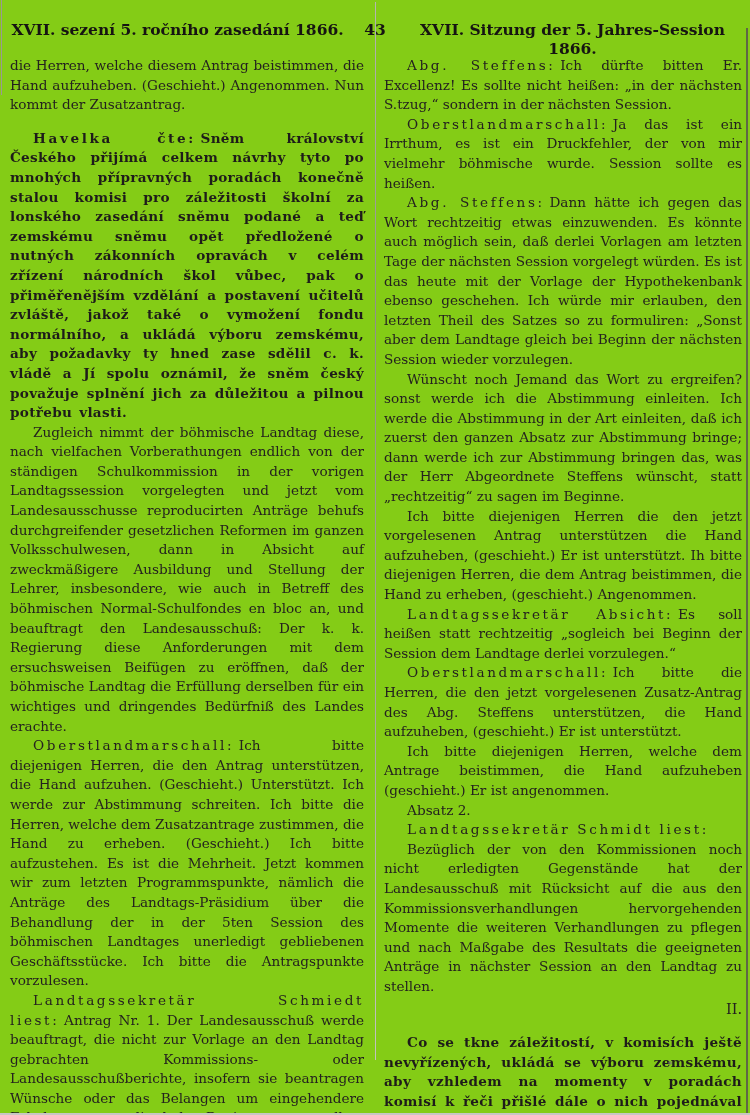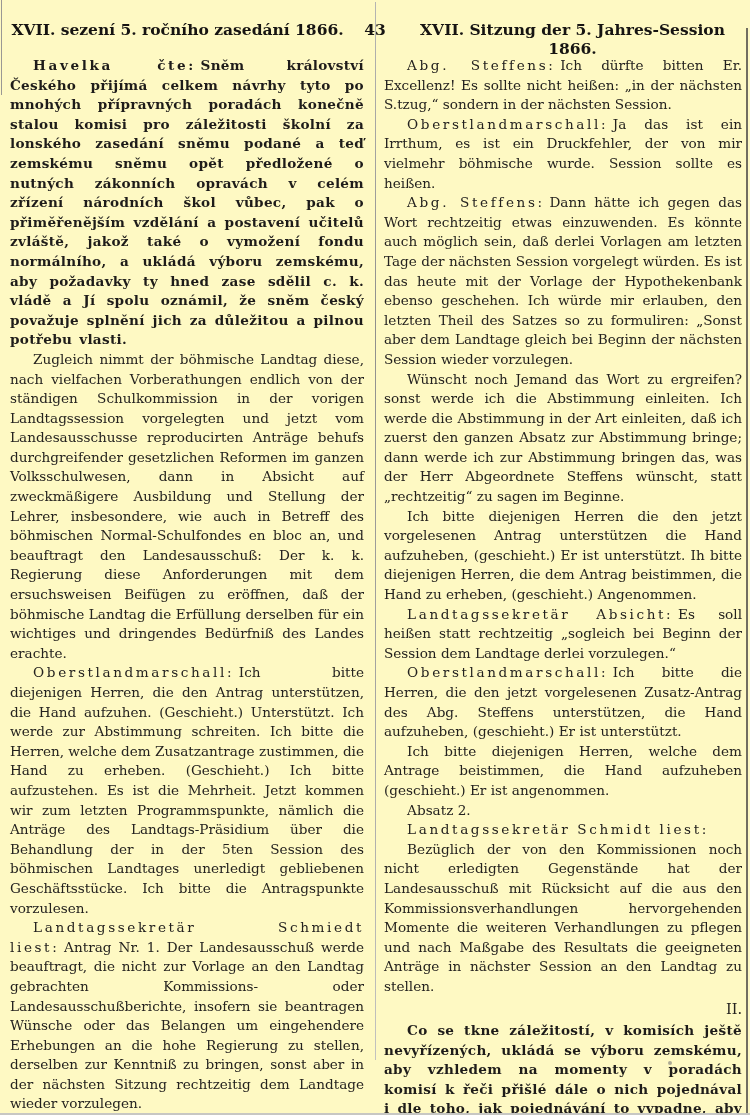--- a/index.html
+++ b/index.html
@@ -1,20 +1,20 @@
 <!DOCTYPE html>
 <html><head>
 <meta charset="utf-8">
 <style>
   html,body{margin:0;padding:0;background:#e8e8e6;}
   .page{
     position:relative;
     width:750px;height:1115px;
     margin:0 auto;
-    background:#fef9c3;
+    background:#84cc16;
     overflow:hidden;
     font-family:"DejaVu Serif","Liberation Serif",serif;
     color:#24221f;
   }
   
   .hdr{
     position:absolute;top:20px;left:0;right:0;
     display:flex;align-items:baseline;
     font-weight:bold;font-size:15.5px;color:#161412;
   }
@@ -35,21 +35,21 @@
   }
   
   .par{
     margin:0;
     font-size:13.6px;line-height:19.6px;
     text-align:justify;
     text-indent:1.7em;
   }
   .par.noindent{text-indent:0;}
   .par.center{text-align:right;text-indent:0;margin:3px 0 2px 0;font-size:14.5px;}
-  .par.cz{font-weight:bold;letter-spacing:0.3px;word-spacing:2px;color:#1e1c1a;}
+  .par.cz{font-weight:bold;letter-spacing:0.3px;word-spacing:2px;color:#1e1c1a;margin-top:14px;}
   .speaker{letter-spacing:2.6px;margin-right:.35em;}
   
   .edge-right{position:absolute;right:2px;top:28px;bottom:2px;width:2px;background:#58564f;opacity:.85;}
   .edge-left{position:absolute;left:1px;top:0;height:95px;width:1px;background:#9a9894;}
   .edge-bottom{position:absolute;left:0;right:0;bottom:0;height:2px;background:#c7c7c3;}
   .speck{position:absolute;width:4px;height:4px;background:#777;border-radius:50%;opacity:.6;}
 </style>
 </head>
 <body>
 
@@ -59,20 +59,21 @@
     <span class="h-left">XVII. sezení 5. ročního zasedání 1866.</span>
     <span class="h-num">43</span>
     <span class="h-right">XVII. Sitzung der 5. Jahres-Session 1866.</span>
   </div>
 
   <div class="divider"></div>
 
   <div class="cols">
     <div class="col col-left">
       <div id="left-col">
+          <p class="par de noindent"><span>die Herren, welche diesem Antrag beistimmen, die Hand aufzuheben. (Geschieht.) Angenommen. Nun kommt der Zusatzantrag.</span></p>
           <p class="par cz"><span class="speaker">Havelka čte:</span><span>Sněm království Českého přijímá celkem návrhy tyto po mnohých přípravných poradách konečně stalou komisi pro záležitosti školní za lonského zasedání sněmu podané a teď zemskému sněmu opět předložené o nutných zákonních opravách v celém zřízení národních škol vůbec, pak o přiměřenějším vzdělání a postavení učitelů zvláště, jakož také o vymožení fondu normálního, a ukládá výboru zemskému, aby požadavky ty hned zase sdělil c. k. vládě a Jí spolu oznámil, že sněm český považuje splnění jich za důležitou a pilnou potřebu vlasti.</span></p>
           <p class="par de"><span>Zugleich nimmt der böhmische Landtag diese, nach vielfachen Vorberathungen endlich von der ständigen Schulkommission in der vorigen Landtagssession vorgelegten und jetzt vom Landesausschusse reproducirten Anträge behufs durchgreifender gesetzlichen Reformen im ganzen Volksschulwesen, dann in Absicht auf zweckmäßigere Ausbildung und Stellung der Lehrer, insbesondere, wie auch in Betreff des böhmischen Normal-Schulfondes en bloc an, und beauftragt den Landesausschuß: Der k. k. Regierung diese Anforderungen mit dem ersuchsweisen Beifügen zu eröffnen, daß der böhmische Landtag die Erfüllung derselben für ein wichtiges und dringendes Bedürfniß des Landes erachte.</span></p>
           <p class="par de"><span class="speaker">Oberstlandmarschall:</span><span>Ich bitte diejenigen Herren, die den Antrag unterstützen, die Hand aufzuhen. (Geschieht.) Unterstützt. Ich werde zur Abstimmung schreiten. Ich bitte die Herren, welche dem Zusatzantrage zustimmen, die Hand zu erheben. (Geschieht.) Ich bitte aufzustehen. Es ist die Mehrheit. Jetzt kommen wir zum letzten Programmspunkte, nämlich die Anträge des Landtags-Präsidium über die Behandlung der in der 5ten Session des böhmischen Landtages unerledigt gebliebenen Geschäftsstücke. Ich bitte die Antragspunkte vorzulesen.</span></p>
           <p class="par de"><span class="speaker">Landtagssekretär Schmiedt liest:</span><span>Antrag Nr. 1. Der Landesausschuß werde beauftragt, die nicht zur Vorlage an den Landtag gebrachten Kommissions- oder Landesausschußberichte, insofern sie beantragen Wünsche oder das Belangen um eingehendere Erhebungen an die hohe Regierung zu stellen, derselben zur Kenntniß zu bringen, sonst aber in der nächsten Sitzung rechtzeitig dem Landtage wieder vorzulegen.</span></p>
         </div>
     </div>
     <div class="col col-right">
       <div id="right-col">
           <p class="par de"><span class="speaker">Abg. Steffens:</span><span>Ich dürfte bitten Er. Excellenz! Es sollte nicht heißen: „in der nächsten S.tzug,“ sondern in der nächsten Session.</span></p>
           <p class="par de"><span class="speaker">Oberstlandmarschall:</span><span>Ja das ist ein Irrthum, es ist ein Druckfehler, der von mir vielmehr böhmische wurde. Session sollte es heißen.</span></p>

